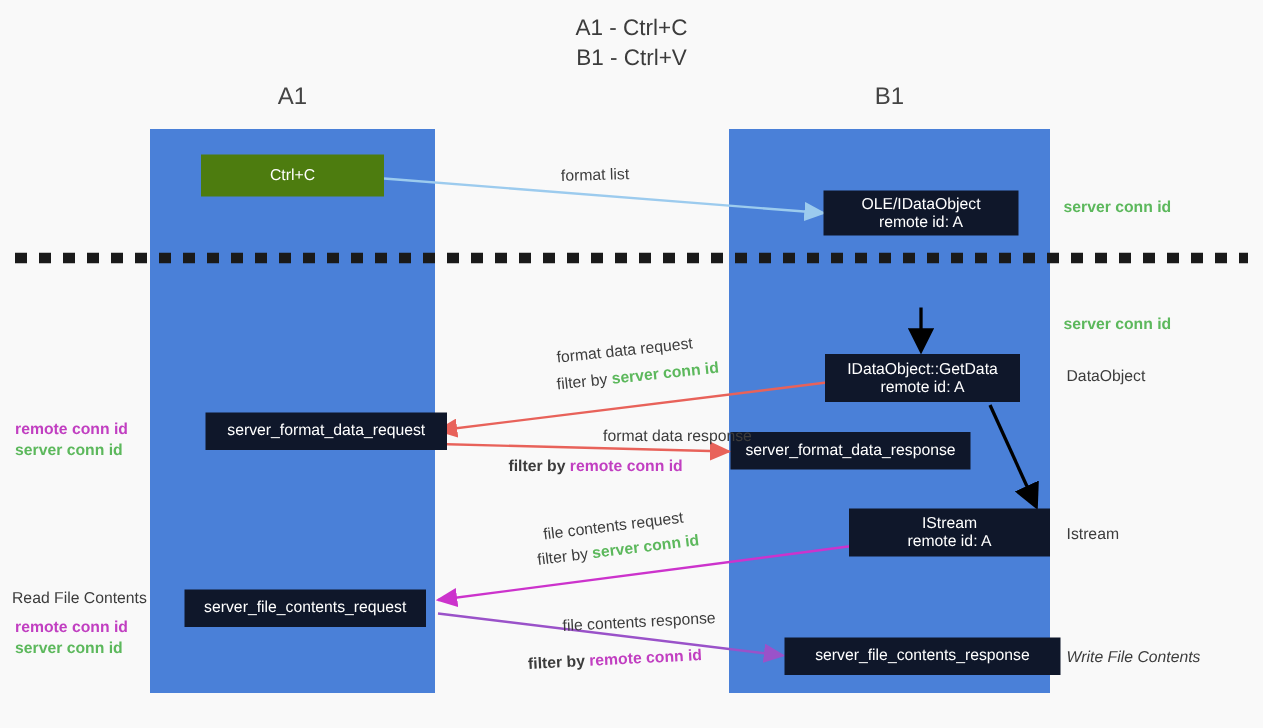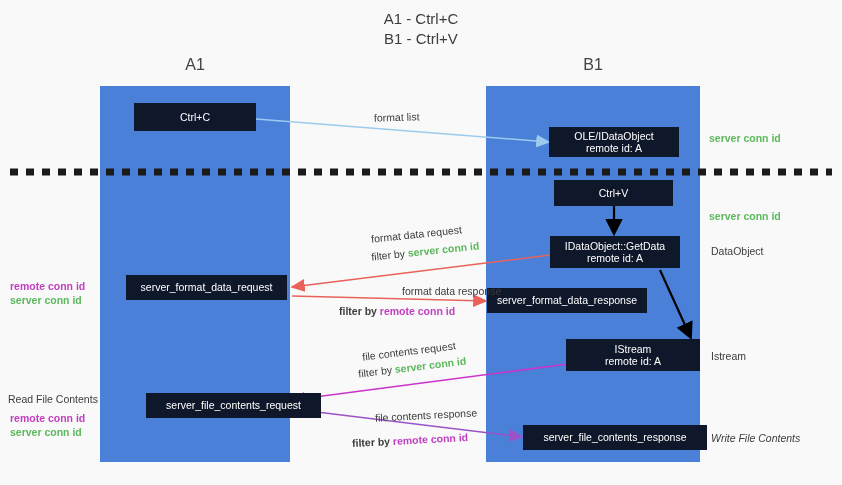--- a/index.html
+++ b/index.html
@@ -32,21 +32,21 @@
   .lane{position:absolute;background:#4a80d8;}
   #laneA{left:100px;top:86px;width:190px;height:376px;}
   #laneB{left:486px;top:86px;width:214px;height:376px;}
 
   
   .box{
     position:absolute;display:flex;align-items:center;justify-content:center;
     flex-direction:column;color:#ffffff;text-align:center;
     font-size:10.5px;line-height:12.5px;box-sizing:border-box;
   }
-  .box.green{background:#0f172a;}
+  .box.green{background:#4d7c0f;}
   .box.orange{background:#0f172a;}
   .box span{display:block;white-space:nowrap;}
 
   
   .lbl{position:absolute;font-size:10.5px;line-height:13px;color:#3c3c3c;white-space:nowrap;}
   .lbl.bold{font-weight:bold;}
   .green-t{color:#5cb85c;font-weight:bold;}
   .purple-t{color:#c13fc1;font-weight:bold;}
 
   
@@ -112,43 +112,40 @@
 
   <div class="box green" style="left:134px;top:103px;width:122px;height:28px;">
     <span>Ctrl+C</span>
   </div>
 
   <div class="box orange" style="left:549px;top:127px;width:130px;height:30px;">
     <span>OLE/IDataObject</span>
     <span>remote id: A</span>
   </div>
 
-  <div class="box green" style="left:554px;top:180px;width:119px;height:26px;">
-    <span>Ctrl+V</span>
-  </div>
 
   <div class="box orange" style="left:550px;top:236px;width:130px;height:32px;">
     <span>IDataObject::GetData</span>
     <span>remote id: A</span>
   </div>
 
   <div class="box orange" style="left:566px;top:339px;width:134px;height:32px;">
     <span>IStream</span>
     <span>remote id: A</span>
   </div>
 
-  <div class="box orange" style="left:126px;top:275px;width:161px;height:25px;">
+  <div class="box orange" style="left:137px;top:275px;width:161px;height:25px;">
     <span>server_format_data_request</span>
   </div>
 
   <div class="box orange" style="left:487px;top:288px;width:160px;height:25px;">
     <span>server_format_data_response</span>
   </div>
 
-  <div class="box orange" style="left:146px;top:393px;width:175px;height:25px;align-items:center;">
+  <div class="box orange" style="left:123px;top:393px;width:161px;height:25px;align-items:center;">
     <span>server_file_contents_request</span>
   </div>
 
   <div class="box orange" style="left:523px;top:425px;width:184px;height:25px;">
     <span>server_file_contents_response</span>
   </div>
 
   <div class="lbl" style="left:374px;top:111px;transform:rotate(-1.6deg);">format list</div>
 
   <div class="lbl" style="left:371px;top:228px;transform:rotate(-6deg);">format data request</div>

